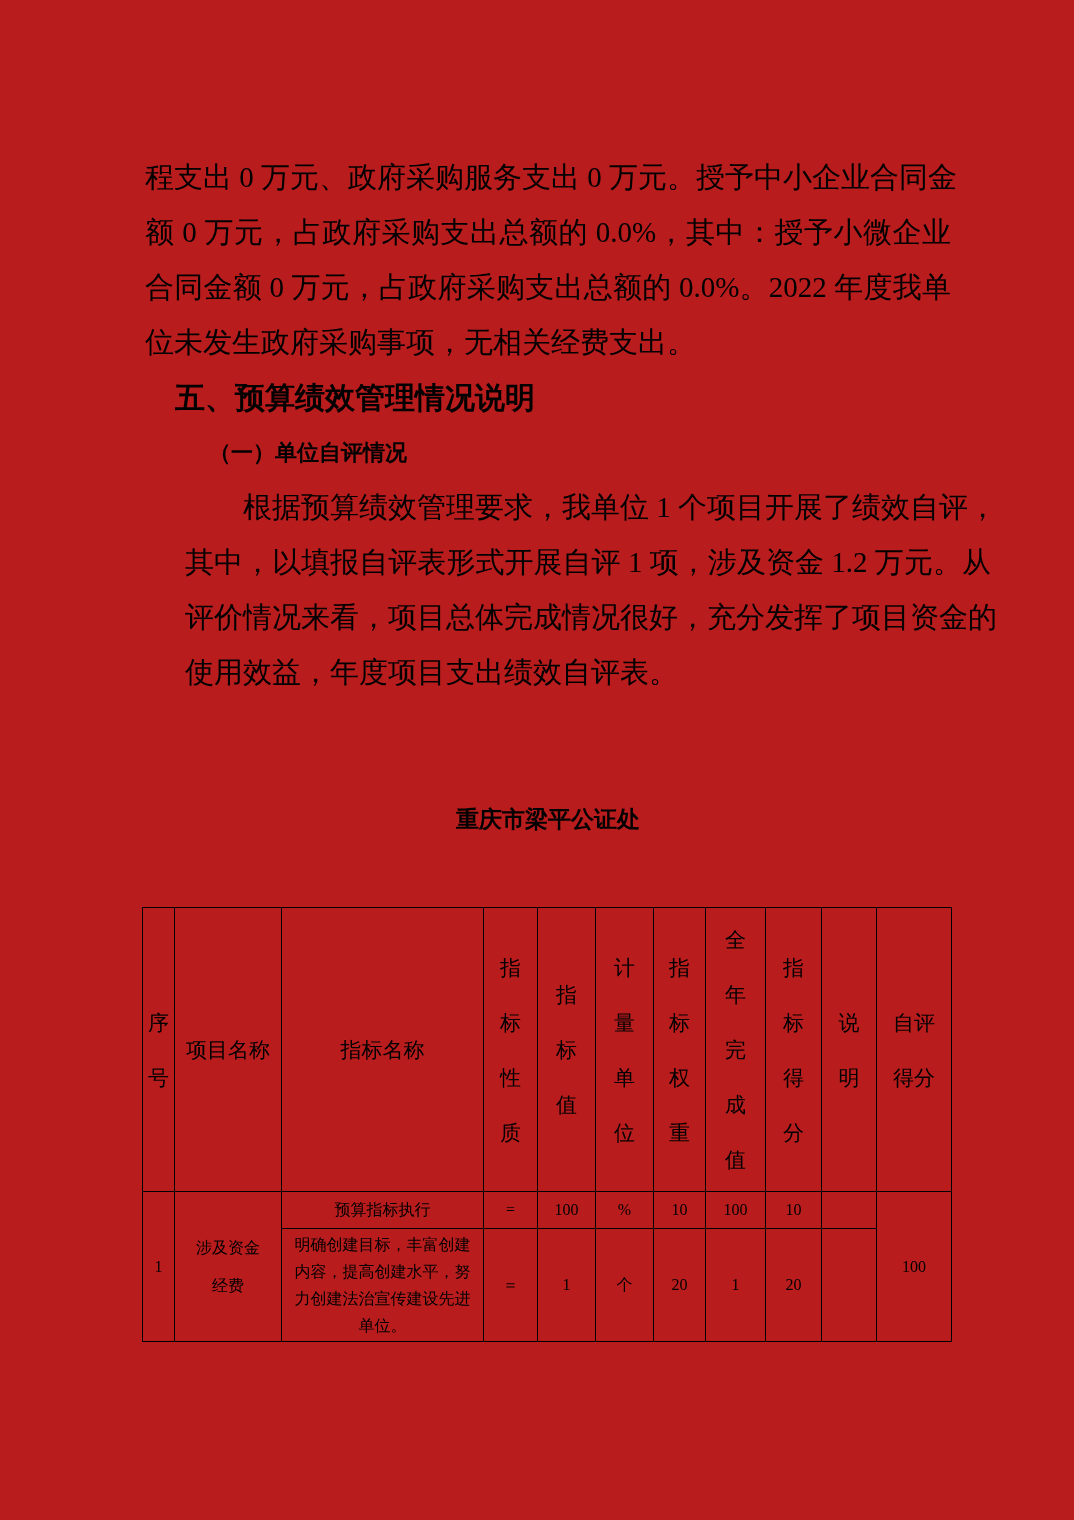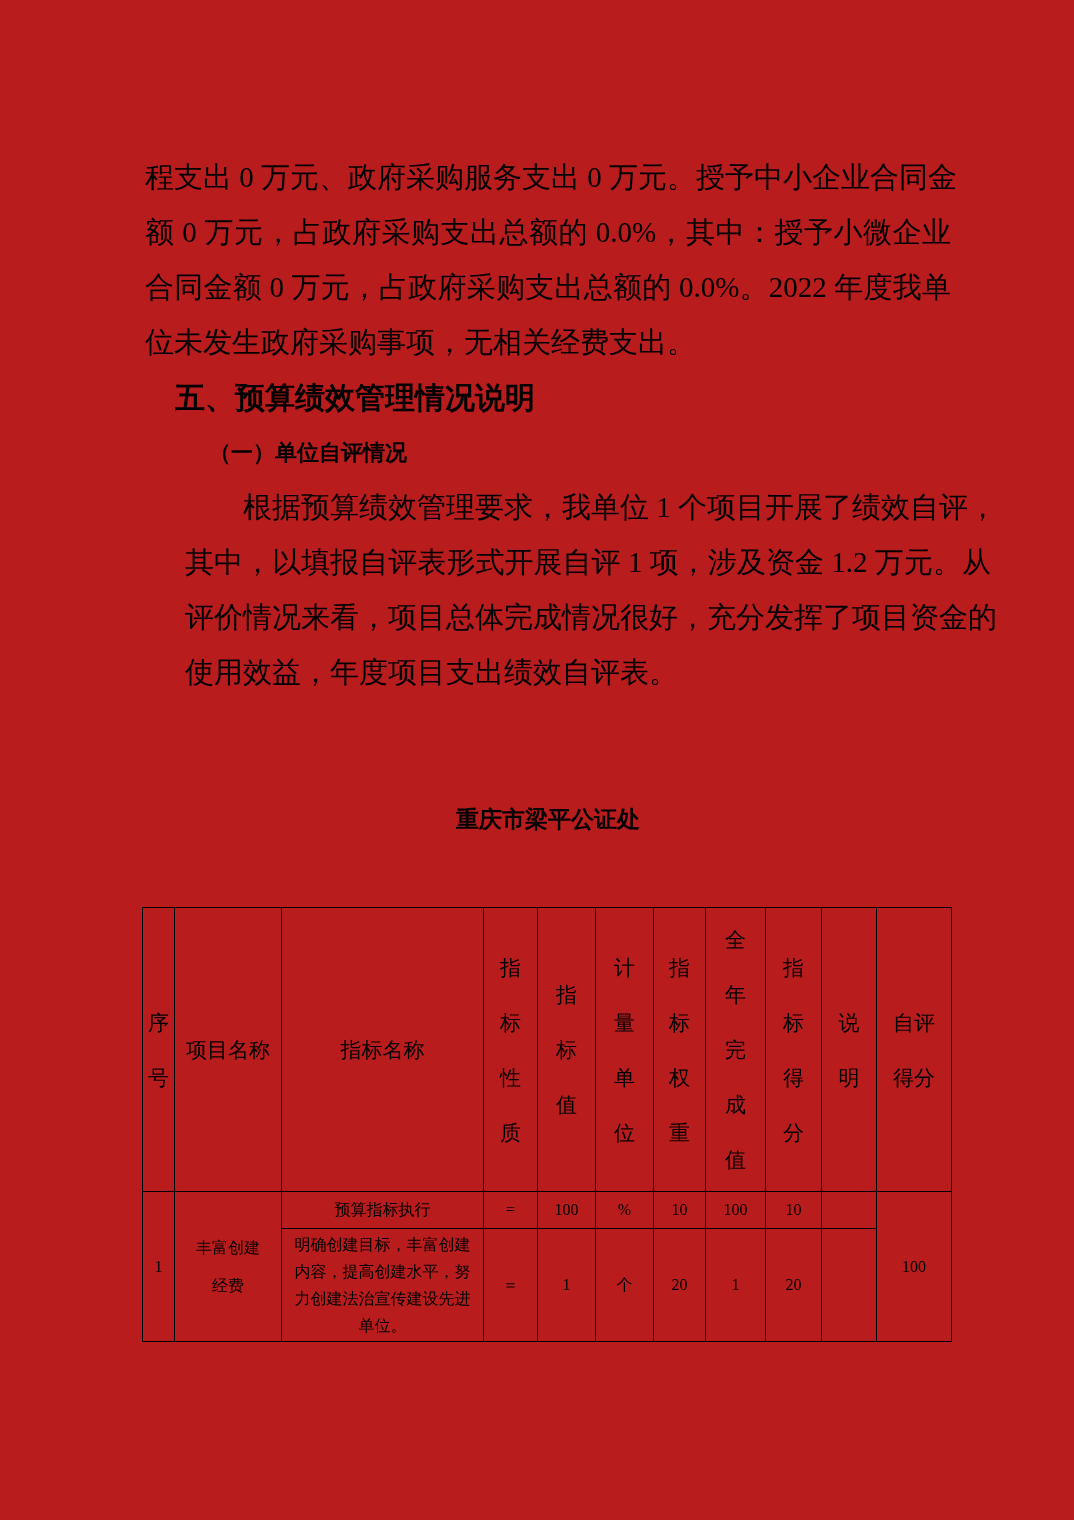--- a/index.html
+++ b/index.html
@@ -222,21 +222,21 @@
           </th>
       <th>
             <div>自评</div>
             <div>得分</div>
           </th>
     </tr>
 
     <tr class="r-sub1">
       <td rowspan="2">1</td>
       <td rowspan="2" class="cell-project open-bottom">
-            <div>丰富创建</div>
+            <div>涉及资金</div>
             <div>经费</div>
           </td>
       <td class="cell-indicator-1">预算指标执行</td>
       <td>=</td>
       <td>100</td>
       <td>%</td>
       <td>10</td>
       <td>100</td>
       <td>10</td>
       <td></td>

